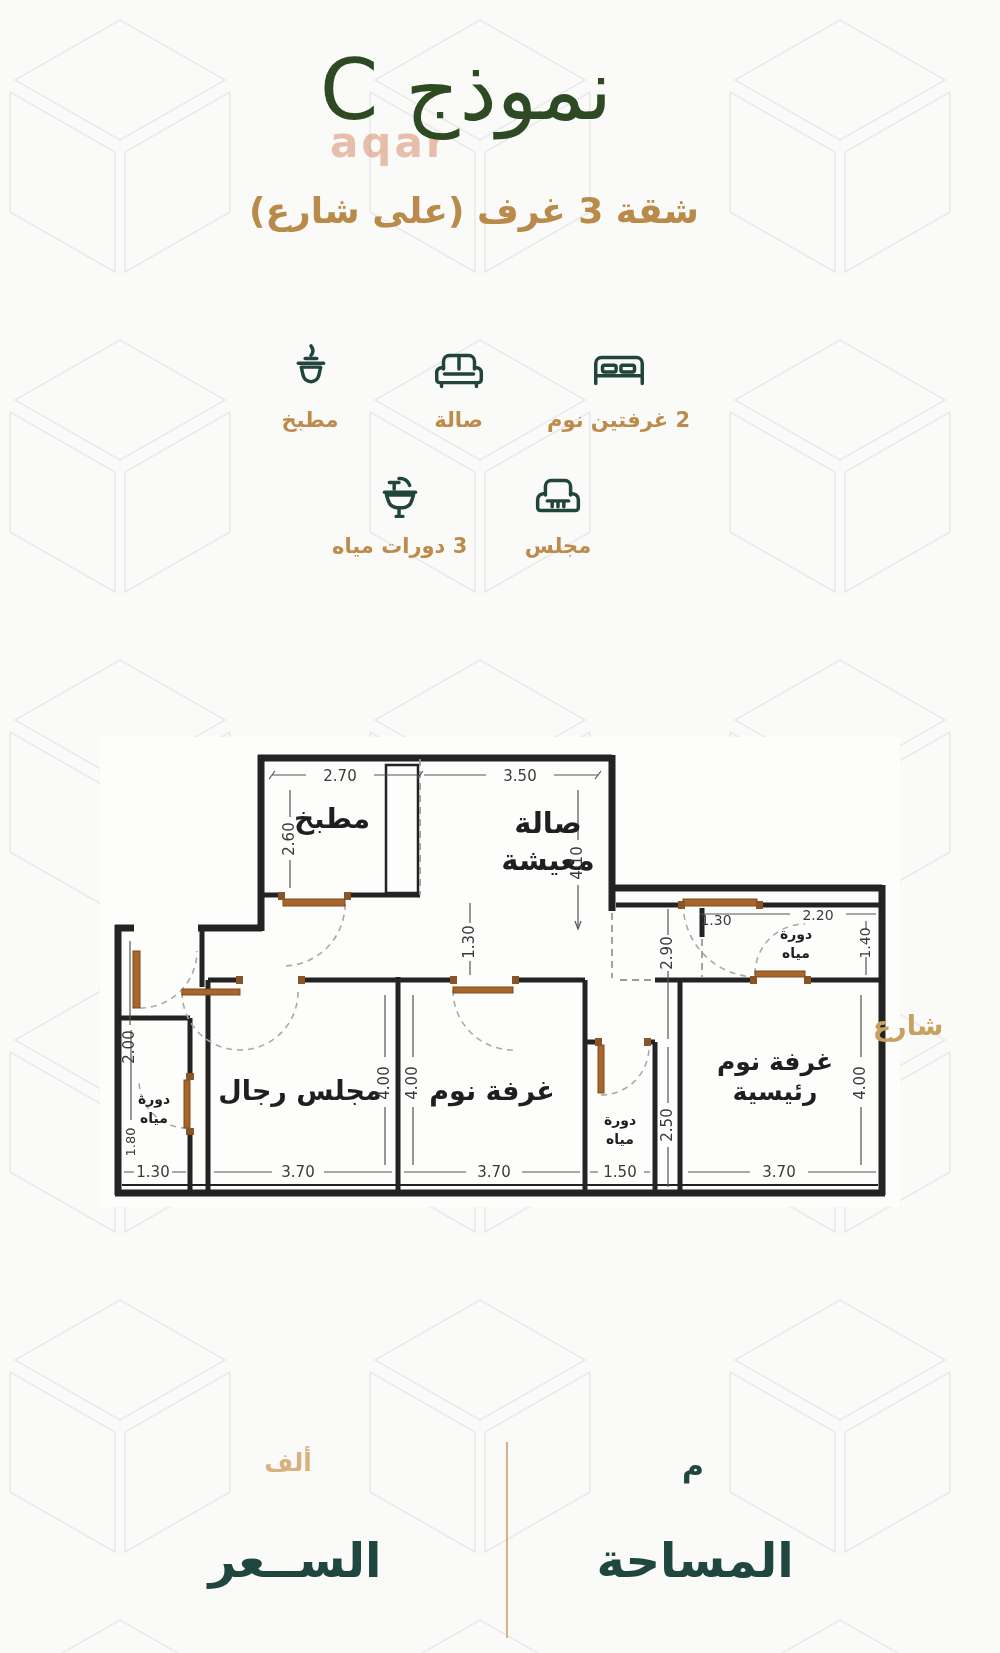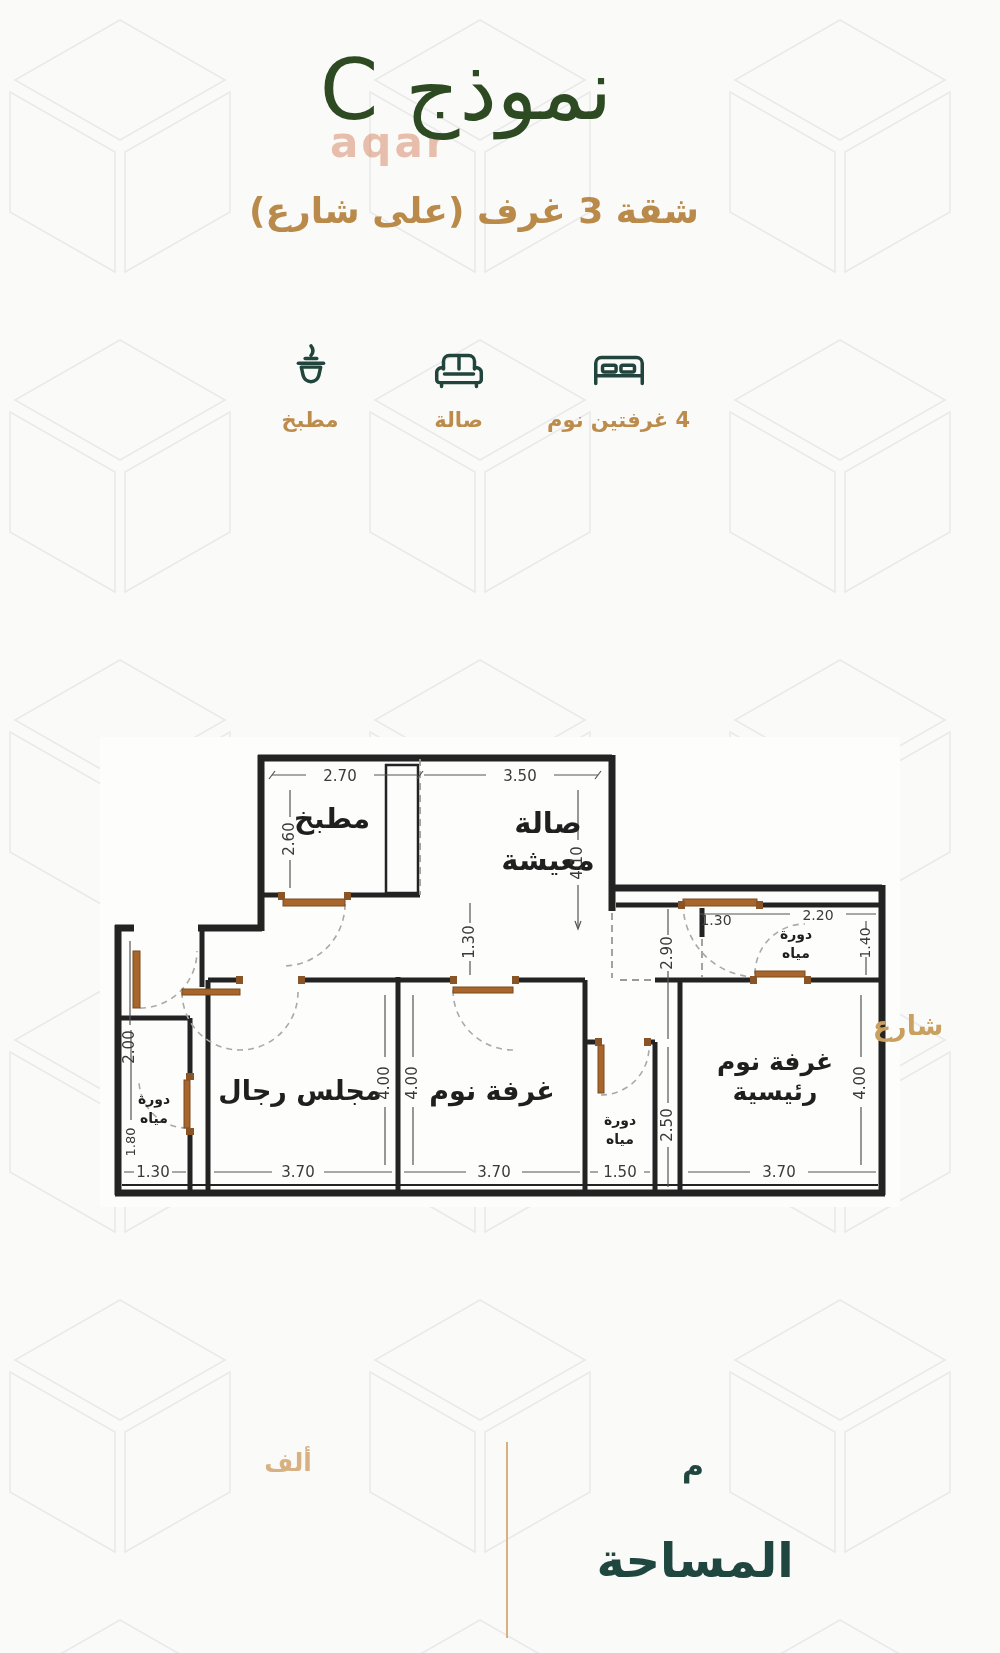--- a/index.html
+++ b/index.html
@@ -90,24 +90,48 @@
     </div>
     <div class="feature">
       <span class="icon">
         <svg viewBox="0 0 64 64">
           <path d="M8,45 v-21 a6,6 0 0 1 6,-6 h36 a6,6 0 0 1 6,6 v21"></path>
           <path d="M8,37 h48"></path>
           <rect x="15" y="26" width="14" height="7" rx="2"></rect>
           <rect x="34" y="26" width="14" height="7" rx="2"></rect>
         </svg>
       </span>
-      <span class="label">4 غرفتين نوم</span>
-    </div>
-  </div>
-
+      <span class="label">2 غرفتين نوم</span>
+    </div>
+  </div>
+
+  <div class="features-row row2">
+    <div class="feature">
+      <span class="icon">
+        <svg viewBox="0 0 64 64">
+          <path d="M26,24 v-7 M21,17 h10"></path>
+          <path d="M31,13 a10,10 0 0 1 11,7"></path>
+          <path d="M16,27 h32"></path>
+          <path d="M18,30 h28 l-2,6 a10,10 0 0 1 -9,7 h-6 a10,10 0 0 1 -9,-7 z"></path>
+          <path d="M31,45 v5 M28,52 h7"></path>
+        </svg>
+      </span>
+      <span class="label">3 دورات مياه</span>
+    </div>
+    <div class="feature">
+      <span class="icon">
+        <svg viewBox="0 0 64 64">
+          <path d="M19,30 v-9 a6,6 0 0 1 6,-6 h14 a6,6 0 0 1 6,6 v9"></path>
+          <path d="M19,29 a6,6 0 0 0 -8,6 v8 a3,3 0 0 0 3,3 h36 a3,3 0 0 0 3,-3 v-8 a6,6 0 0 0 -8,-6"></path>
+          <path d="M21,36 h22 M26,36 v6 M32,36 v6 M38,36 v6"></path>
+        </svg>
+      </span>
+      <span class="label">مجلس</span>
+    </div>
+  </div>
 
   <div class="plan-wrap">
     <svg viewBox="0 0 1000 520" width="1000" height="520" xmlns="http://www.w3.org/2000/svg">
       <rect x="100" y="42" width="800" height="470" fill="#fdfdfc"></rect>
 
       <g stroke="#232323" fill="none">
         <path stroke-width="7" d="M258,63 H612 M261,60 V203 M612,60 V216 M612,193 H882 M882,190 V500 M115,498 H885 M118,230 V500 M115,233 H134 M198,233 H262 M261,200 V236"></path>
         <path stroke-width="5" d="M258,200 H283 M345,200 H420 M616,210 H683 M757,210 H882 M702,213 V242 M208,285 H240 M300,285 H396 M398,282 V498 M396,285 H455 M515,285 H585 M655,285 H757 M807,285 H882 M680,285 V498 M585,285 V498 M585,347 H600 M648,347 H655 M655,347 V498 M208,285 V498 M118,323 H190 M190,323 V382 M190,436 V498 M202,236 V292"></path>
         <path stroke-width="2" d="M122,490 H878"></path>
         <rect x="386" y="70" width="32" height="128" stroke-width="2.5"></rect>
@@ -202,19 +226,20 @@
 
       <text x="908" y="340" font-size="27" font-weight="bold" fill="#c9a05f" text-anchor="middle" direction="rtl" font-family="DejaVu Sans, sans-serif">شارع</text>
     </svg>
   </div>
 
   <div class="divider"></div>
 
   <div class="footer-num price">
     <span class="unit-gold">ألف</span>
   </div>
+  <div class="footer-label price">الســعر</div>
 
   <div class="footer-num area">
     <span class="unit-teal">م</span>
   </div>
   <div class="footer-label area">المساحة</div>
 
 </div>
 
 </body></html>

